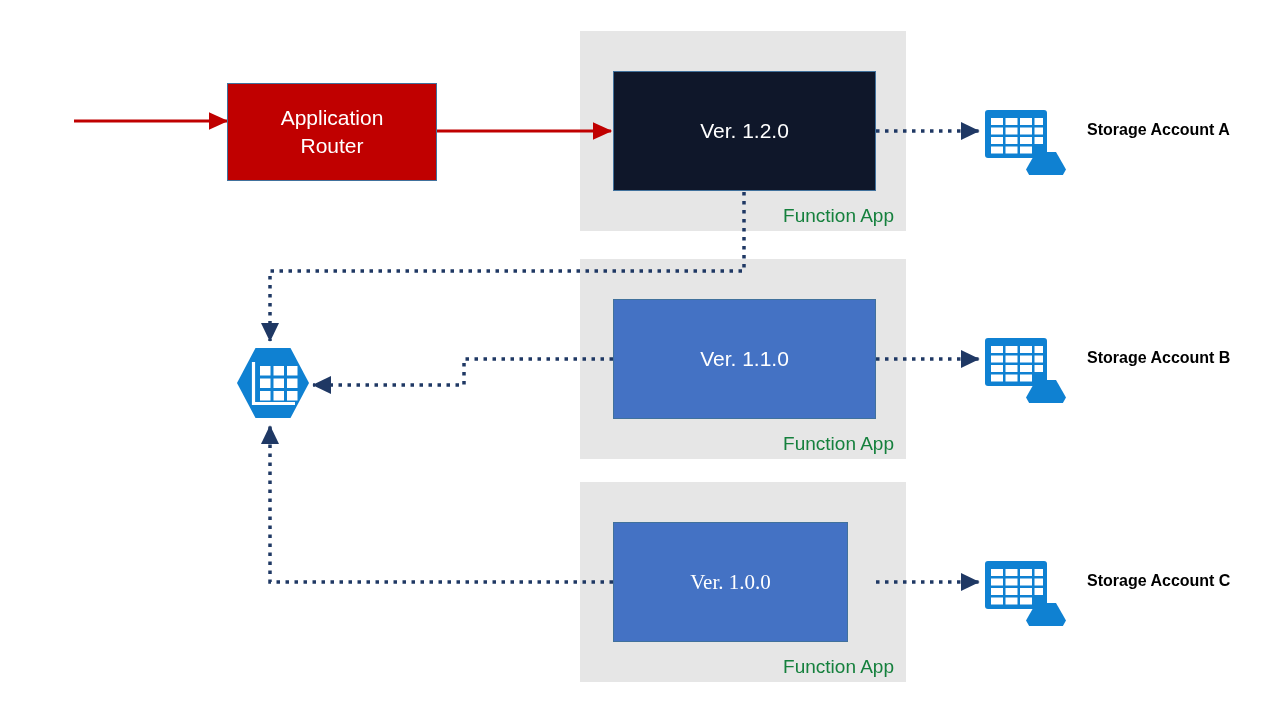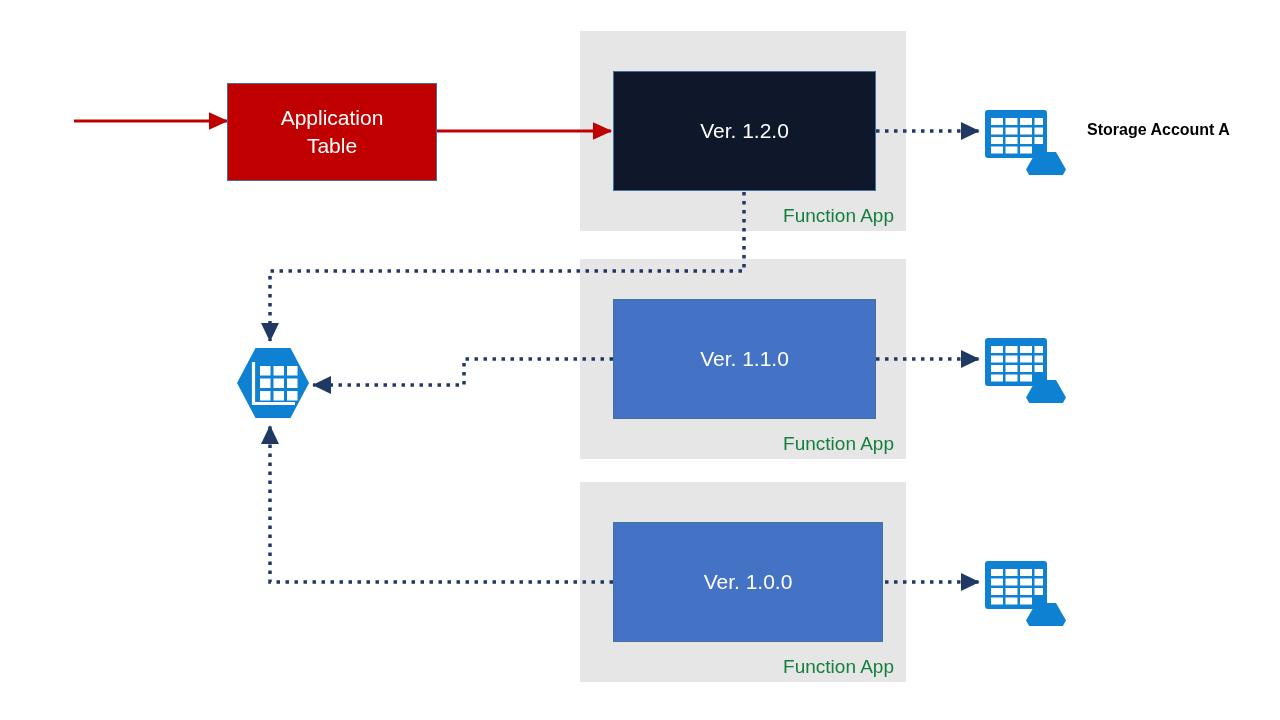--- a/index.html
+++ b/index.html
@@ -111,31 +111,31 @@
     <path d="M720,192 L720,271 L246,271 L246,341" fill="none" stroke="#1F3864" stroke-width="3.5" stroke-dasharray="3.5 5.5" stroke-linecap="butt" marker-end="url(#arrow-navy)"></path>
 
     <path d="M589,359 L440,359 L440,385 L289,385" fill="none" stroke="#1F3864" stroke-width="3.5" stroke-dasharray="3.5 5.5" stroke-linecap="butt" marker-end="url(#arrow-navy)"></path>
 
     <path d="M589,582 L246,582 L246,426" fill="none" stroke="#1F3864" stroke-width="3.5" stroke-dasharray="3.5 5.5" stroke-linecap="butt" marker-end="url(#arrow-navy)"></path>
   </svg>
 
   <div class="router-box" style="left:203px; top:83px; width:210px; height:98px;">
     <div>
       <span>Application</span><br>
-      <span>Table</span>
+      <span>Router</span>
     </div>
   </div>
 
   <div class="ver-box ver-green" style="left:589px; top:71px; width:263px; height:120px;">
     <span>Ver. 1.2.0</span>
   </div>
   <div class="ver-box ver-blue" style="left:589px; top:299px; width:263px; height:120px;align-items:center;">
     <span>Ver. 1.1.0</span>
   </div>
-  <div class="ver-box ver-blue" style="left:589px; top:522px; width:270px; height:120px;">
+  <div class="ver-box ver-blue" style="left:589px; top:522px; width:235px; height:120px;font-family:Liberation Serif, serif;">
     <span>Ver. 1.0.0</span>
   </div>
 
   <div class="fa-label" style="left:642px; top:205px; width:228px;">Function App</div>
   <div class="fa-label" style="left:642px; top:433px; width:228px;">Function App</div>
   <div class="fa-label" style="left:642px; top:656px; width:228px;">Function App</div>
 
   <div class="icon-wrap" style="left:211px; top:345px; width:76px; height:76px;">
     <svg width="76" height="76" viewBox="0 0 76 76" xmlns="http://www.w3.org/2000/svg">
       <polygon points="20.5,3 55.5,3 74,38 55.5,73 20.5,73 2,38" fill="#0F81D2"></polygon>
@@ -197,20 +197,21 @@
         <rect x="24.5" y="32" width="12" height="7"></rect>
         <rect x="39" y="32" width="12" height="7"></rect>
         <rect x="53.5" y="32" width="8.5" height="7"></rect>
         <rect x="10" y="41.5" width="12" height="7"></rect>
         <rect x="24.5" y="41.5" width="12" height="7"></rect>
         <rect x="39" y="41.5" width="12" height="7"></rect>
       </g>
       <polygon points="55,47 75,47 85,64.5 75,82 55,82 45,64.5" fill="#0F81D2"></polygon>
     </svg>
   </div>
+  <div class="caption" style="left:1063px; top:349px;">Storage Account B</div>
 
   <div class="icon-wrap" style="left:957px; top:556px; width:90px; height:70px;">
     <svg width="90" height="70" viewBox="0 0 90 70" xmlns="http://www.w3.org/2000/svg">
       <rect x="4" y="5" width="62" height="48" rx="3" ry="3" fill="#0F81D2"></rect>
       <g fill="#ffffff">
         <rect x="10" y="13" width="12" height="7"></rect>
         <rect x="24.5" y="13" width="12" height="7"></rect>
         <rect x="39" y="13" width="12" height="7"></rect>
         <rect x="53.5" y="13" width="8.5" height="7"></rect>
         <rect x="10" y="22.5" width="12" height="7"></rect>
@@ -221,14 +222,15 @@
         <rect x="24.5" y="32" width="12" height="7"></rect>
         <rect x="39" y="32" width="12" height="7"></rect>
         <rect x="53.5" y="32" width="8.5" height="7"></rect>
         <rect x="10" y="41.5" width="12" height="7"></rect>
         <rect x="24.5" y="41.5" width="12" height="7"></rect>
         <rect x="39" y="41.5" width="12" height="7"></rect>
       </g>
       <polygon points="55,47 75,47 85,64.5 75,82 55,82 45,64.5" fill="#0F81D2"></polygon>
     </svg>
   </div>
+  <div class="caption" style="left:1063px; top:572px;">Storage Account C</div>
 
 </div>
 
 </body></html>

